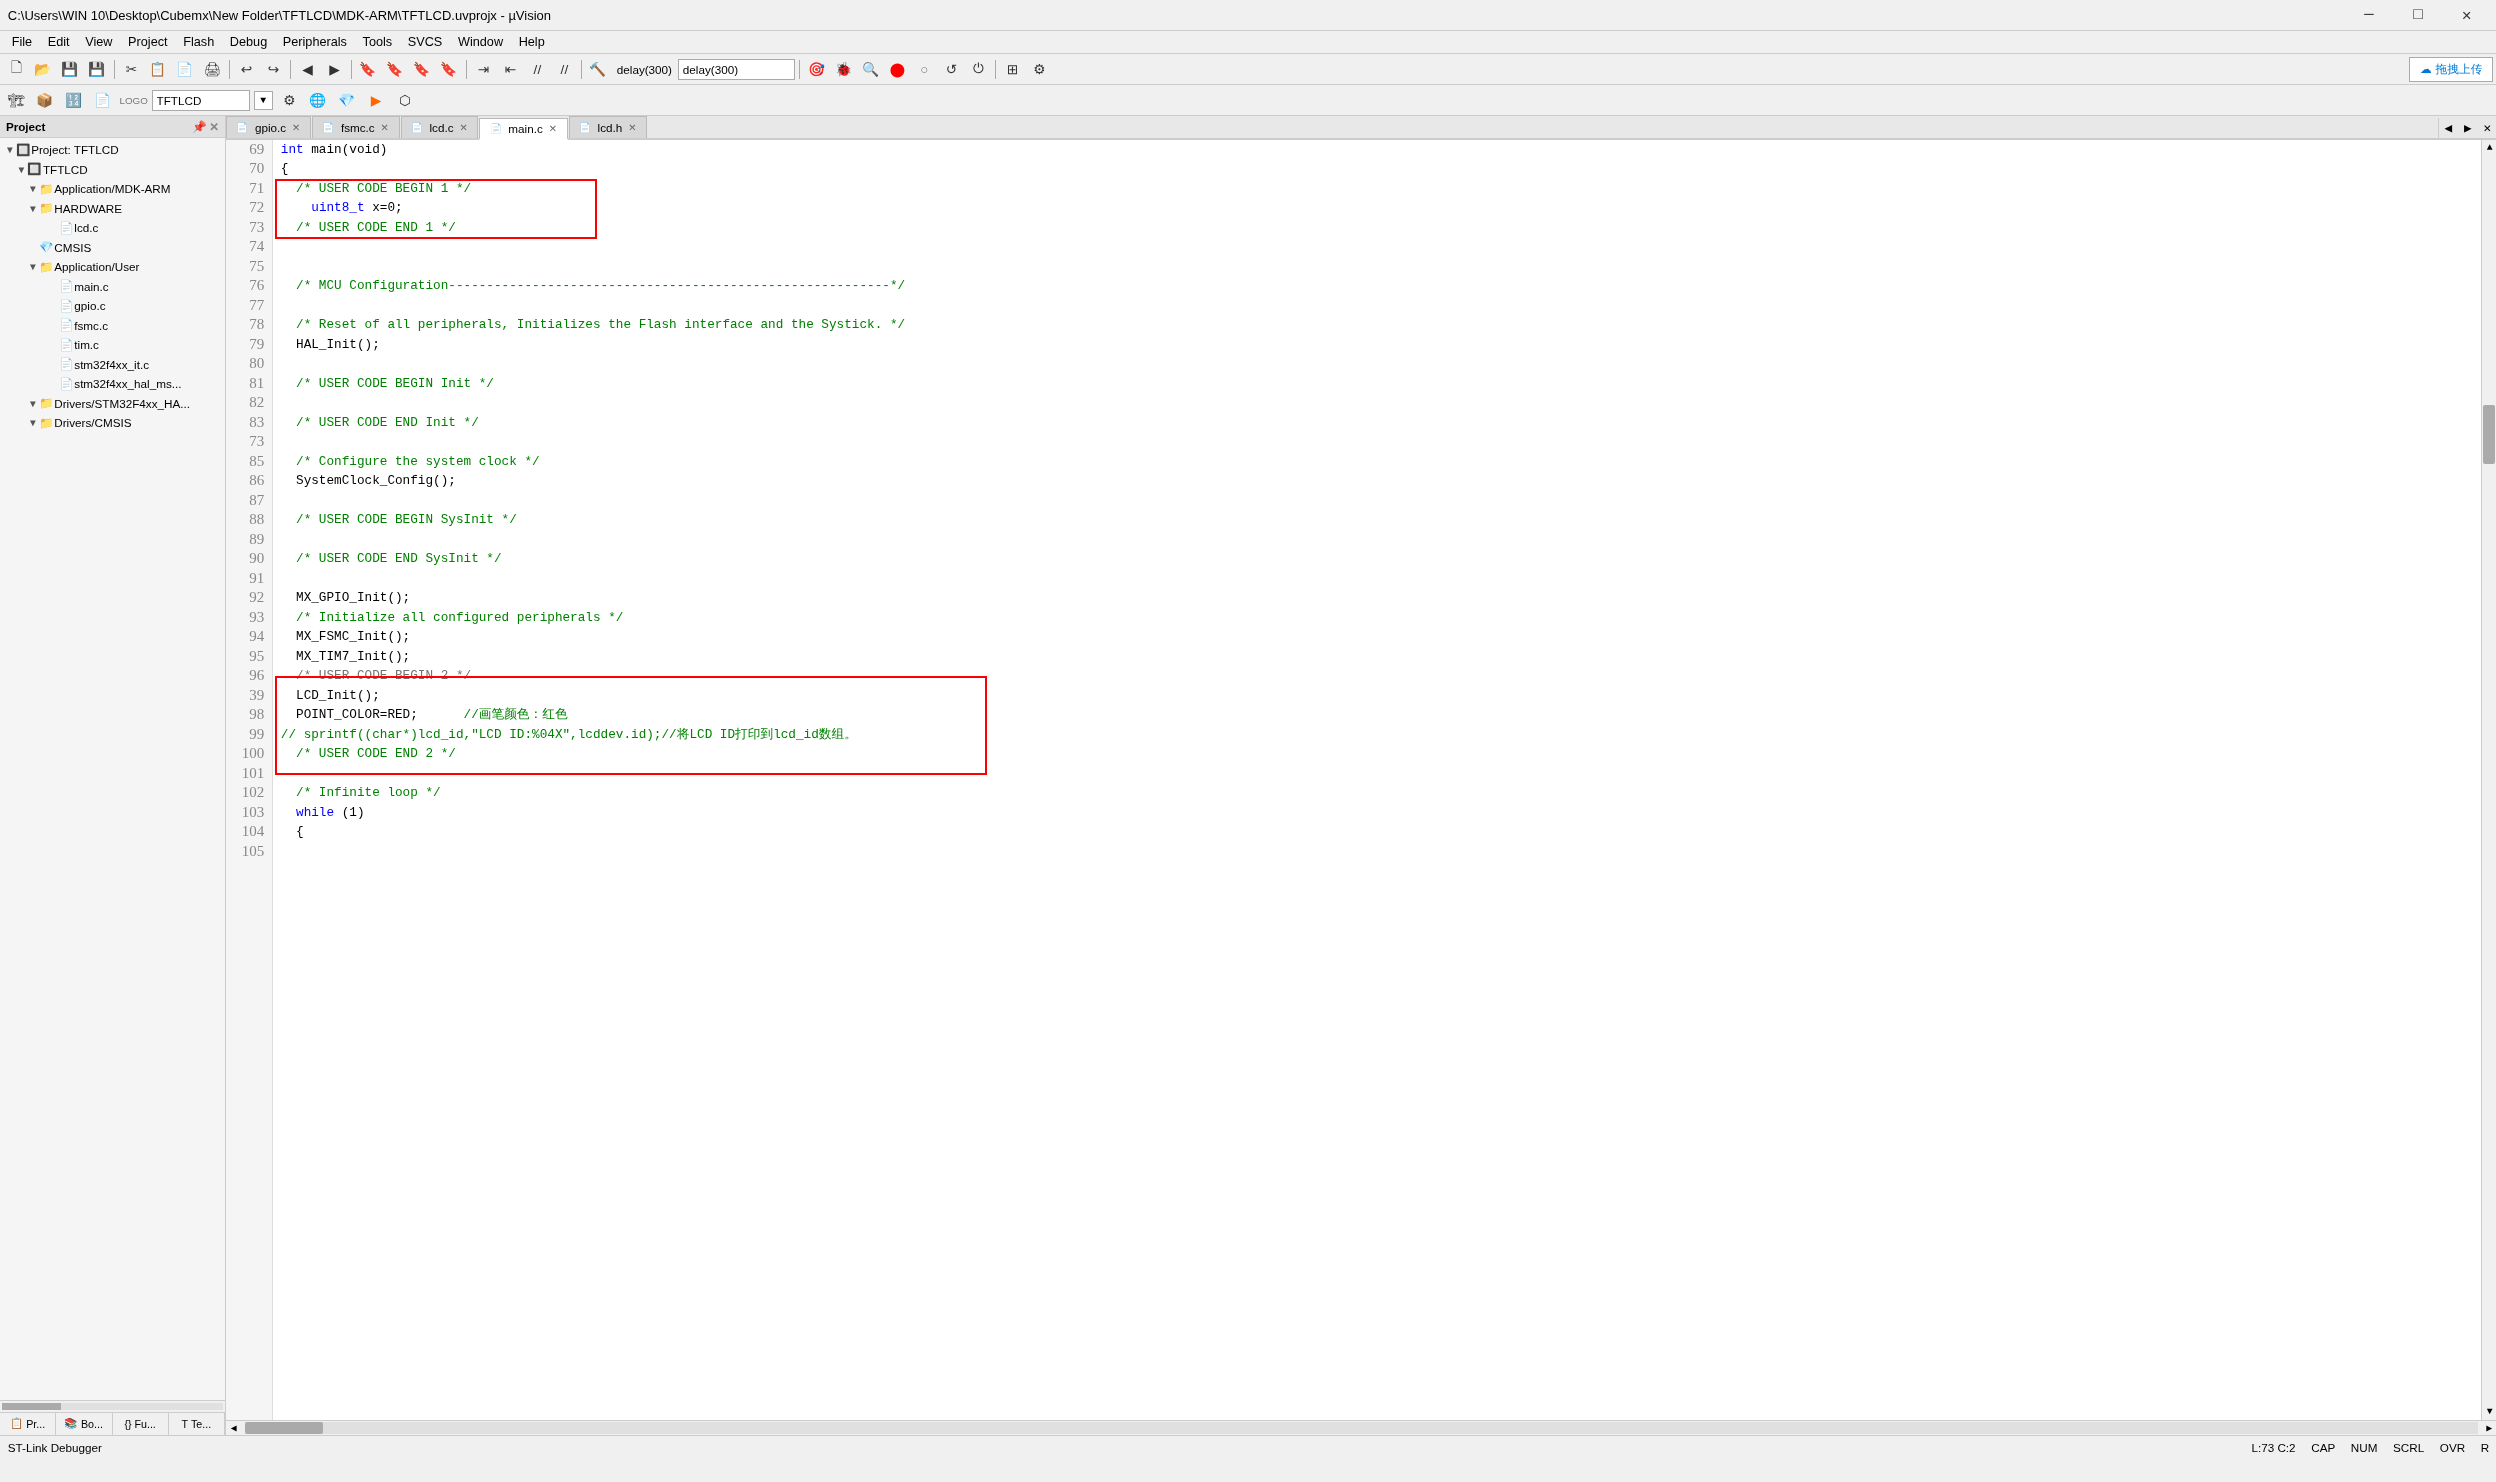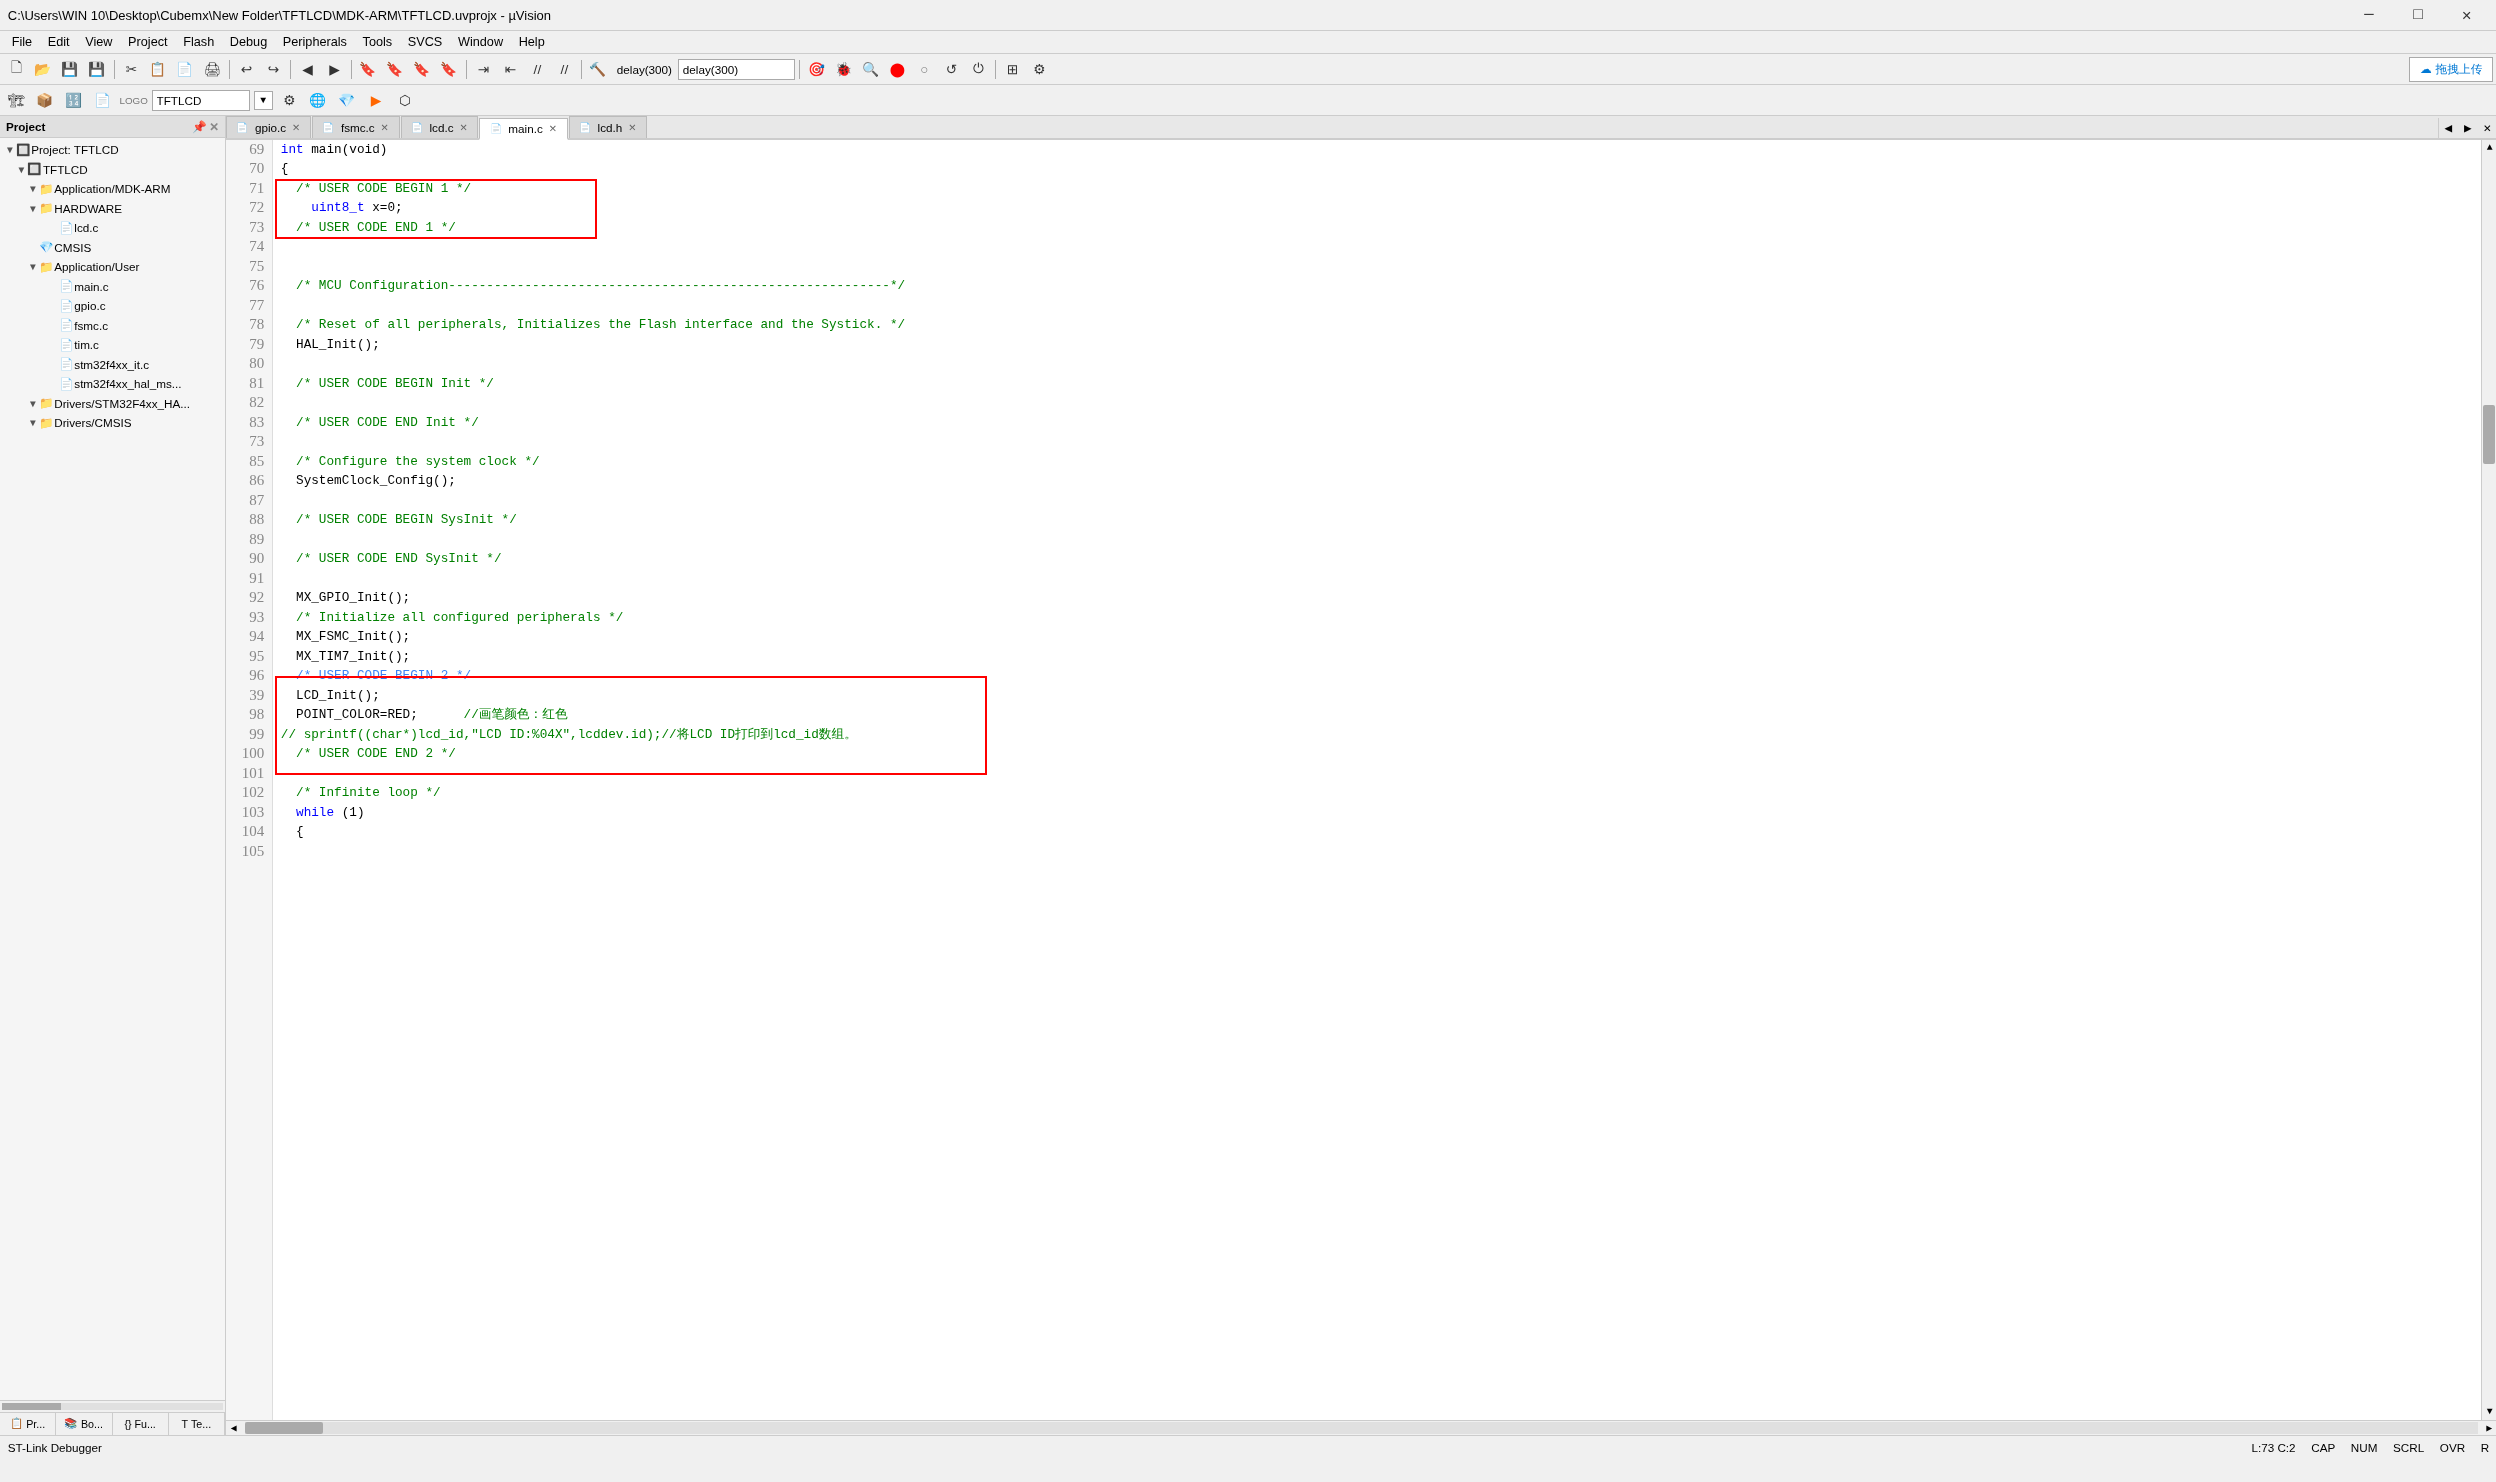--- a/index.html
+++ b/index.html
@@ -683,21 +683,21 @@
         <div class="code-line">&nbsp;</div>
 
         <div class="code-line">  MX_GPIO_Init();</div>
 
         <div class="code-line"><span style="color:#008000;">  /* Initialize all configured peripherals */</span></div>
 
         <div class="code-line">  MX_FSMC_Init();</div>
 
         <div class="code-line">  MX_TIM7_Init();</div>
 
-        <div class="code-line"><span style="color:#3b82f6;">  /* USER CODE BEGIN 2 */</span></div>
+        <div class="code-line"><span style="color:#737373;">  /* USER CODE BEGIN 2 */</span></div>
 
         <div class="code-line">  LCD_Init();</div>
 
         <div class="code-line">  POINT_COLOR=RED;      <span style="color:#008000;">//画笔颜色：红色</span></div>
 
         <div class="code-line"><span style="color:#008000;">// sprintf((char*)lcd_id,"LCD ID:%04X",lcddev.id);//将LCD ID打印到lcd_id数组。</span></div>
 
         <div class="code-line"><span style="color:#008000;">  /* USER CODE END 2 */</span></div>
 
         <div class="code-line">&nbsp;</div>

